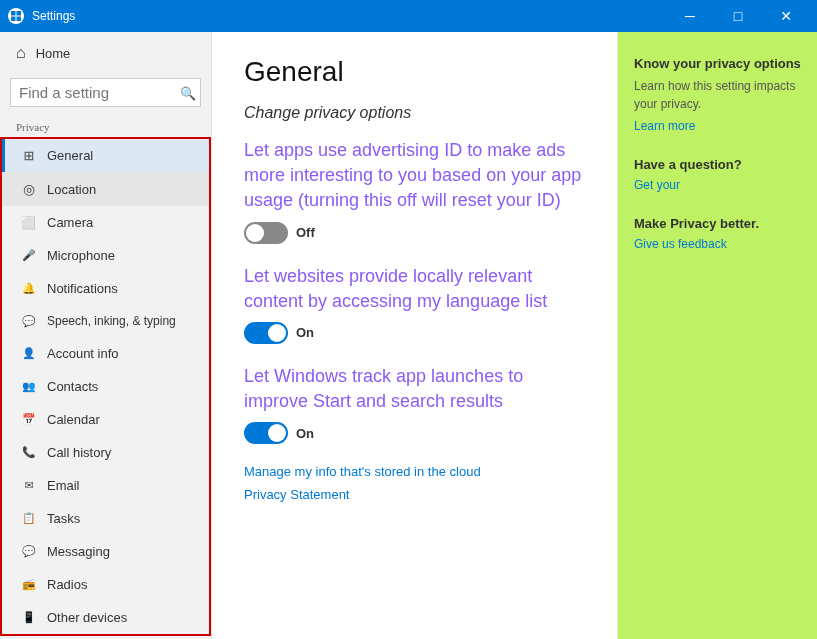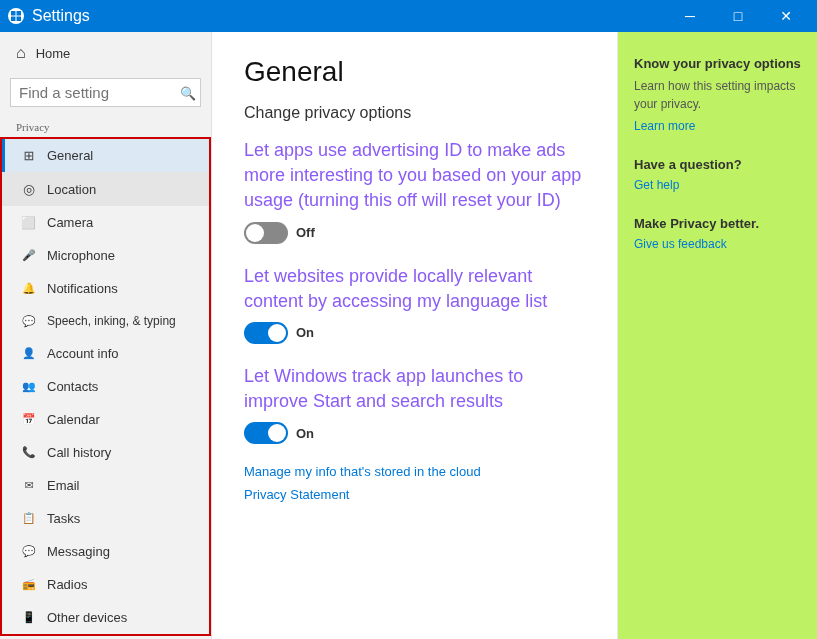--- a/index.html
+++ b/index.html
@@ -19,21 +19,21 @@
       display: flex;
       align-items: center;
       padding: 0 8px;
       justify-content: space-between;
     }
     .titlebar-left {
       display: flex;
       align-items: center;
       gap: 8px;
       color: white;
-      font-size: 16px;
+      font-size: 12px;
     }
     .titlebar-icon {
       width: 16px;
       height: 16px;
       background: #fff;
       border-radius: 50%;
       display: flex;
       align-items: center;
       justify-content: center;
     }
@@ -144,20 +144,21 @@
       font-size: 28px;
       font-weight: 300;
       color: #111;
       margin-bottom: 16px;
     }
     .content-subtitle {
       font-size: 16px;
       font-weight: 400;
       color: #333;
       margin-bottom: 16px;
+      font-style: italic;
     }
 
     .setting-item {
       margin-bottom: 20px;
     }
     .setting-description {
       font-size: 18px;
       color: #8b5cf6;
       max-width: 400px;
       margin-bottom: 8px;
@@ -401,21 +402,21 @@
   <div class="right-panel">
 
     <div class="right-section">
       <div class="right-section-title">Know your privacy options</div>
       <div class="right-section-text">Learn how this setting impacts your privacy.</div>
       <a class="right-link">Learn more</a>
     </div>
 
     <div class="right-section">
       <div class="right-section-title">Have a question?</div>
-      <a class="right-link">Get help</a>
+      <a class="right-link">Get your</a>
     </div>
 
     <div class="right-section">
       <div class="right-section-title">Make Privacy better.</div>
       <a class="right-link">Give us feedback</a>
     </div>
   </div>
 
 </div>
 

